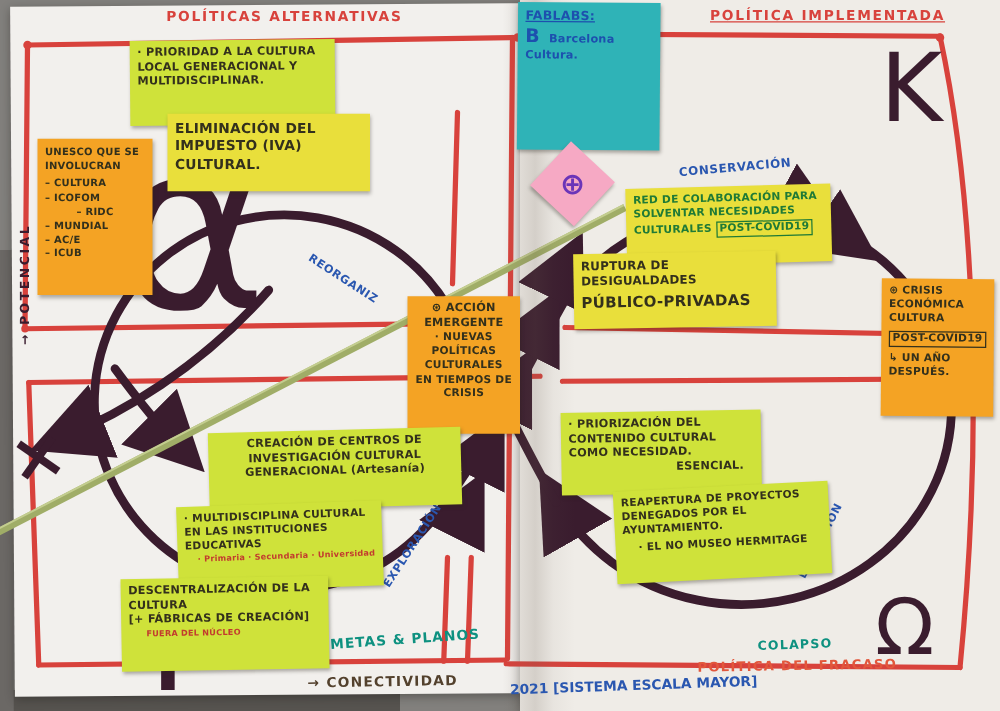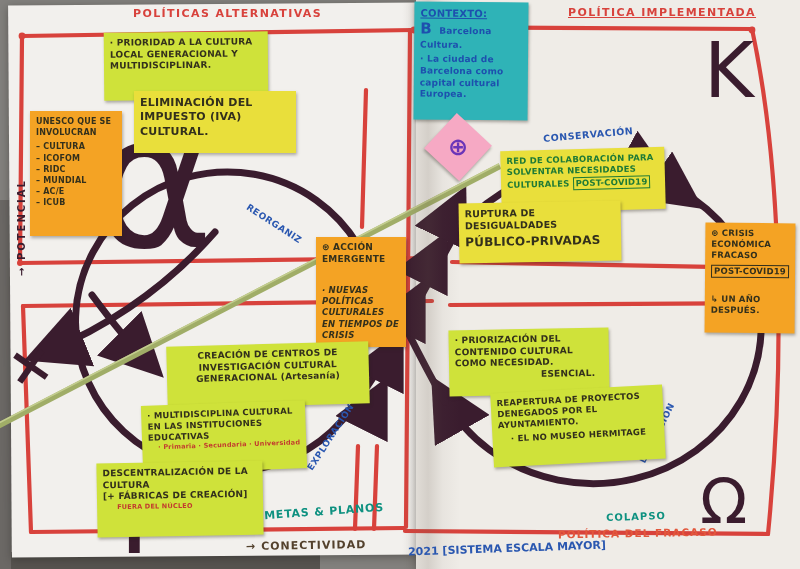--- a/index.html
+++ b/index.html
@@ -137,62 +137,61 @@
   </div>
 
   <div class="sticky yellow" style="left:134px;top:91px;width:150px;height:52px;font-size:11px;">
     <span>ELIMINACIÓN DEL IMPUESTO (IVA) CULTURAL.</span>
   </div>
 
   <div class="sticky orange" style="left:30px;top:111px;width:80px;height:115px;font-size:8px;line-height:1.4;">
     <span style="display:block;margin-bottom:3px;">UNESCO QUE SE INVOLUCRAN</span>
     <span style="display:block;">– CULTURA</span>
     <span style="display:block;">– ICOFOM</span>
-    <span style="display:block;">– RIDC</span>
+    <span style="display:block;text-align:center;">– RIDC</span>
     <span style="display:block;">– MUNDIAL</span>
     <span style="display:block;">– AC/E</span>
     <span style="display:block;">– ICUB</span>
   </div>
 
   <div class="sticky tealnote" style="left:414px;top:2px;width:102px;height:108px;font-size:9px;transform:rotate(.5deg);">
-    <span style="display:block;text-decoration:underline;font-size:10px;">CONTEXTO:</span>
+    <span style="display:block;text-decoration:underline;font-size:10px;">FABLABS:</span>
     <span style="display:inline-block;font-size:15px;margin-right:4px;">B</span>
     <span>Barcelona Cultura.</span>
-    <span style="display:block;margin-top:3px;">· La ciudad de Barcelona como capital cultural Europea.</span>
   </div>
 
   <div class="pink-diamond">
     <span class="sym">⊕</span>
   </div>
 
-  <div class="sticky orange" style="left:316px;top:237px;width:78px;height:100px;">
+  <div class="sticky orange" style="left:326px;top:237px;width:78px;height:100px;text-align:center;">
     <span style="display:block;font-size:9px;">
       <span>⊛</span>
       <span>ACCIÓN EMERGENTE</span>
     </span>
-    <span style="display:block;margin-top:20px;font-style:italic;">· NUEVAS POLÍTICAS CULTURALES EN TIEMPOS DE CRISIS</span>
+    <span style="display:block;margin-top:0;">· NUEVAS POLÍTICAS CULTURALES EN TIEMPOS DE CRISIS</span>
   </div>
 
   <div class="sticky yellow" style="left:501px;top:149px;width:152px;height:52px;color:var(--colab_green,#1f7a36);transform:rotate(-1.5deg);">
     <span>RED DE COLABORACIÓN PARA SOLVENTAR NECESIDADES CULTURALES</span>
     <span class="tag">POST-COVID19</span>
   </div>
 
   <div class="sticky yellow" style="left:459px;top:202px;width:150px;height:50px;transform:rotate(-1deg);">
     <span style="display:block;font-size:9.5px;">RUPTURA DE DESIGUALDADES</span>
     <span style="display:block;font-size:12px;margin-top:2px;">PÚBLICO-PRIVADAS</span>
   </div>
 
   <div class="sticky orange" style="left:705px;top:223px;width:78px;height:100px;transform:rotate(.5deg);">
     <span style="display:block;">
       <span>⊛</span>
-      <span>CRISIS ECONÓMICA FRACASO</span>
+      <span>CRISIS ECONÓMICA CULTURA</span>
     </span>
     <span class="tag" style="margin-top:4px;">POST-COVID19</span>
-    <span style="display:block;margin-top:16px;">
+    <span style="display:block;margin-top:4px;">
       <span>↳</span>
       <span>UN AÑO DESPUÉS.</span>
     </span>
   </div>
 
   <div class="sticky green" style="left:449px;top:329px;width:148px;height:56px;font-size:9px;transform:rotate(-1deg);">
     <span>· PRIORIZACIÓN DEL CONTENIDO CULTURAL COMO NECESIDAD.</span>
     <span style="display:block;text-align:right;padding-right:8px;">ESENCIAL.</span>
   </div>
 

